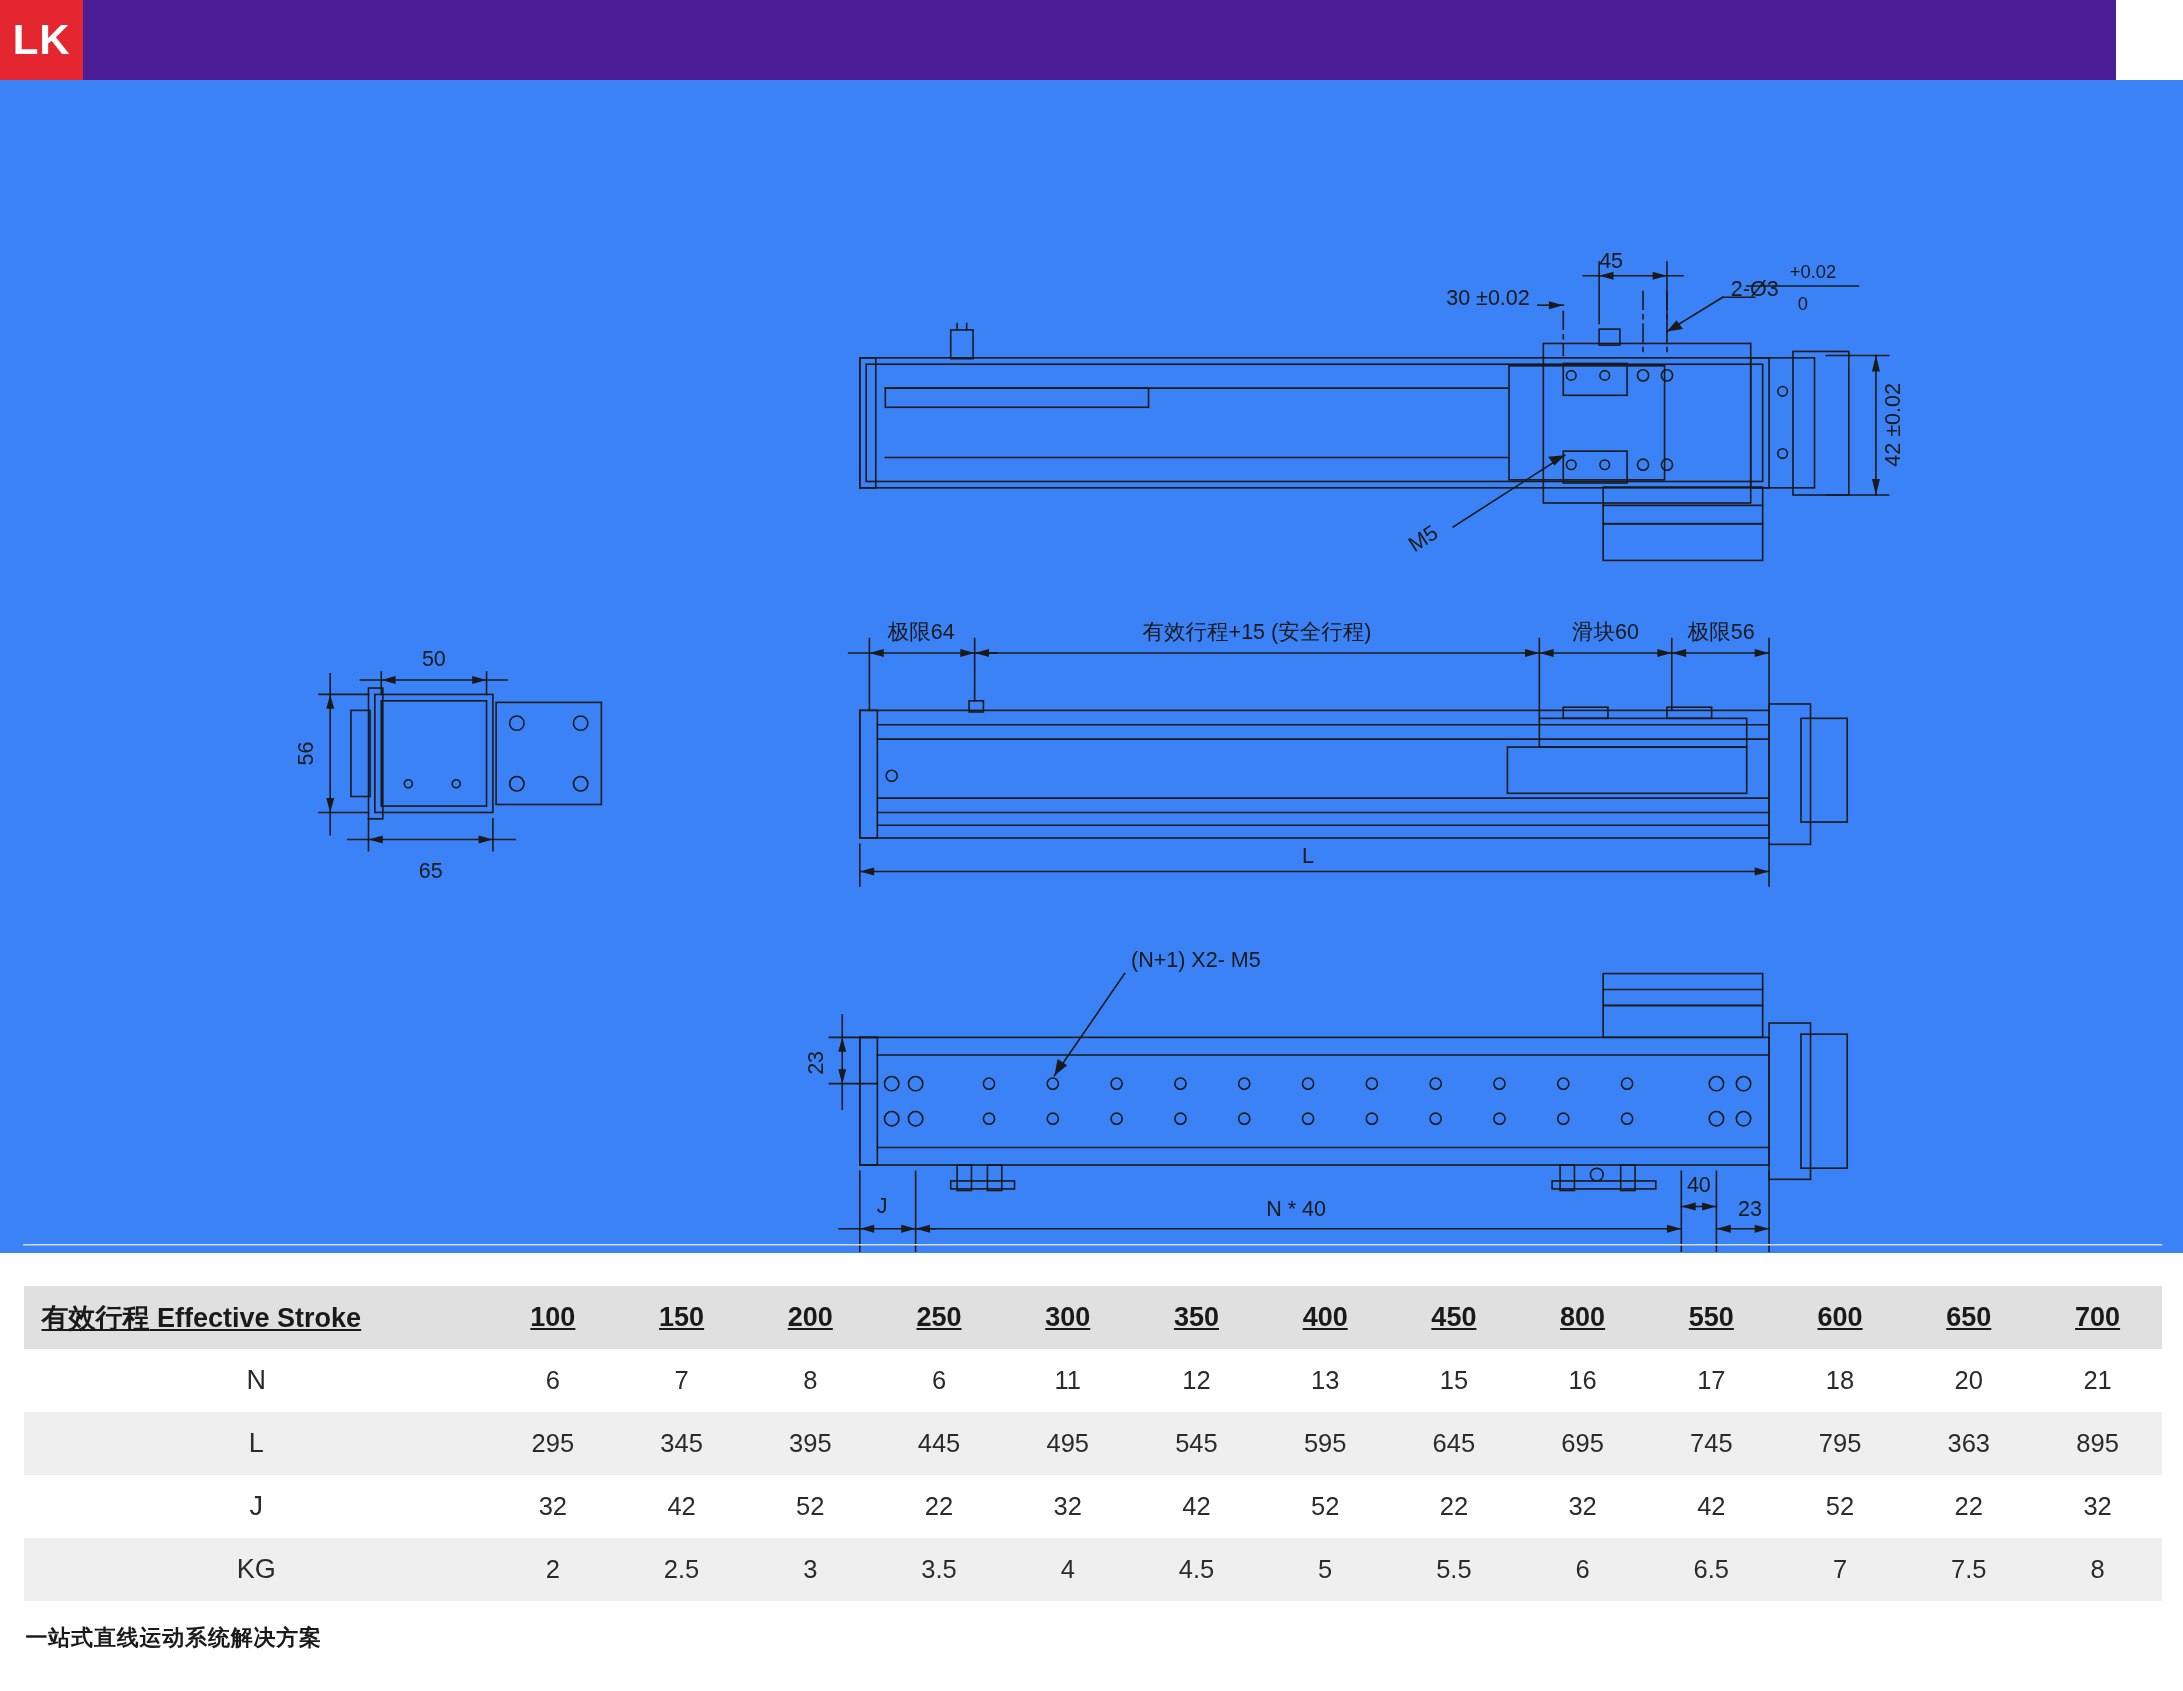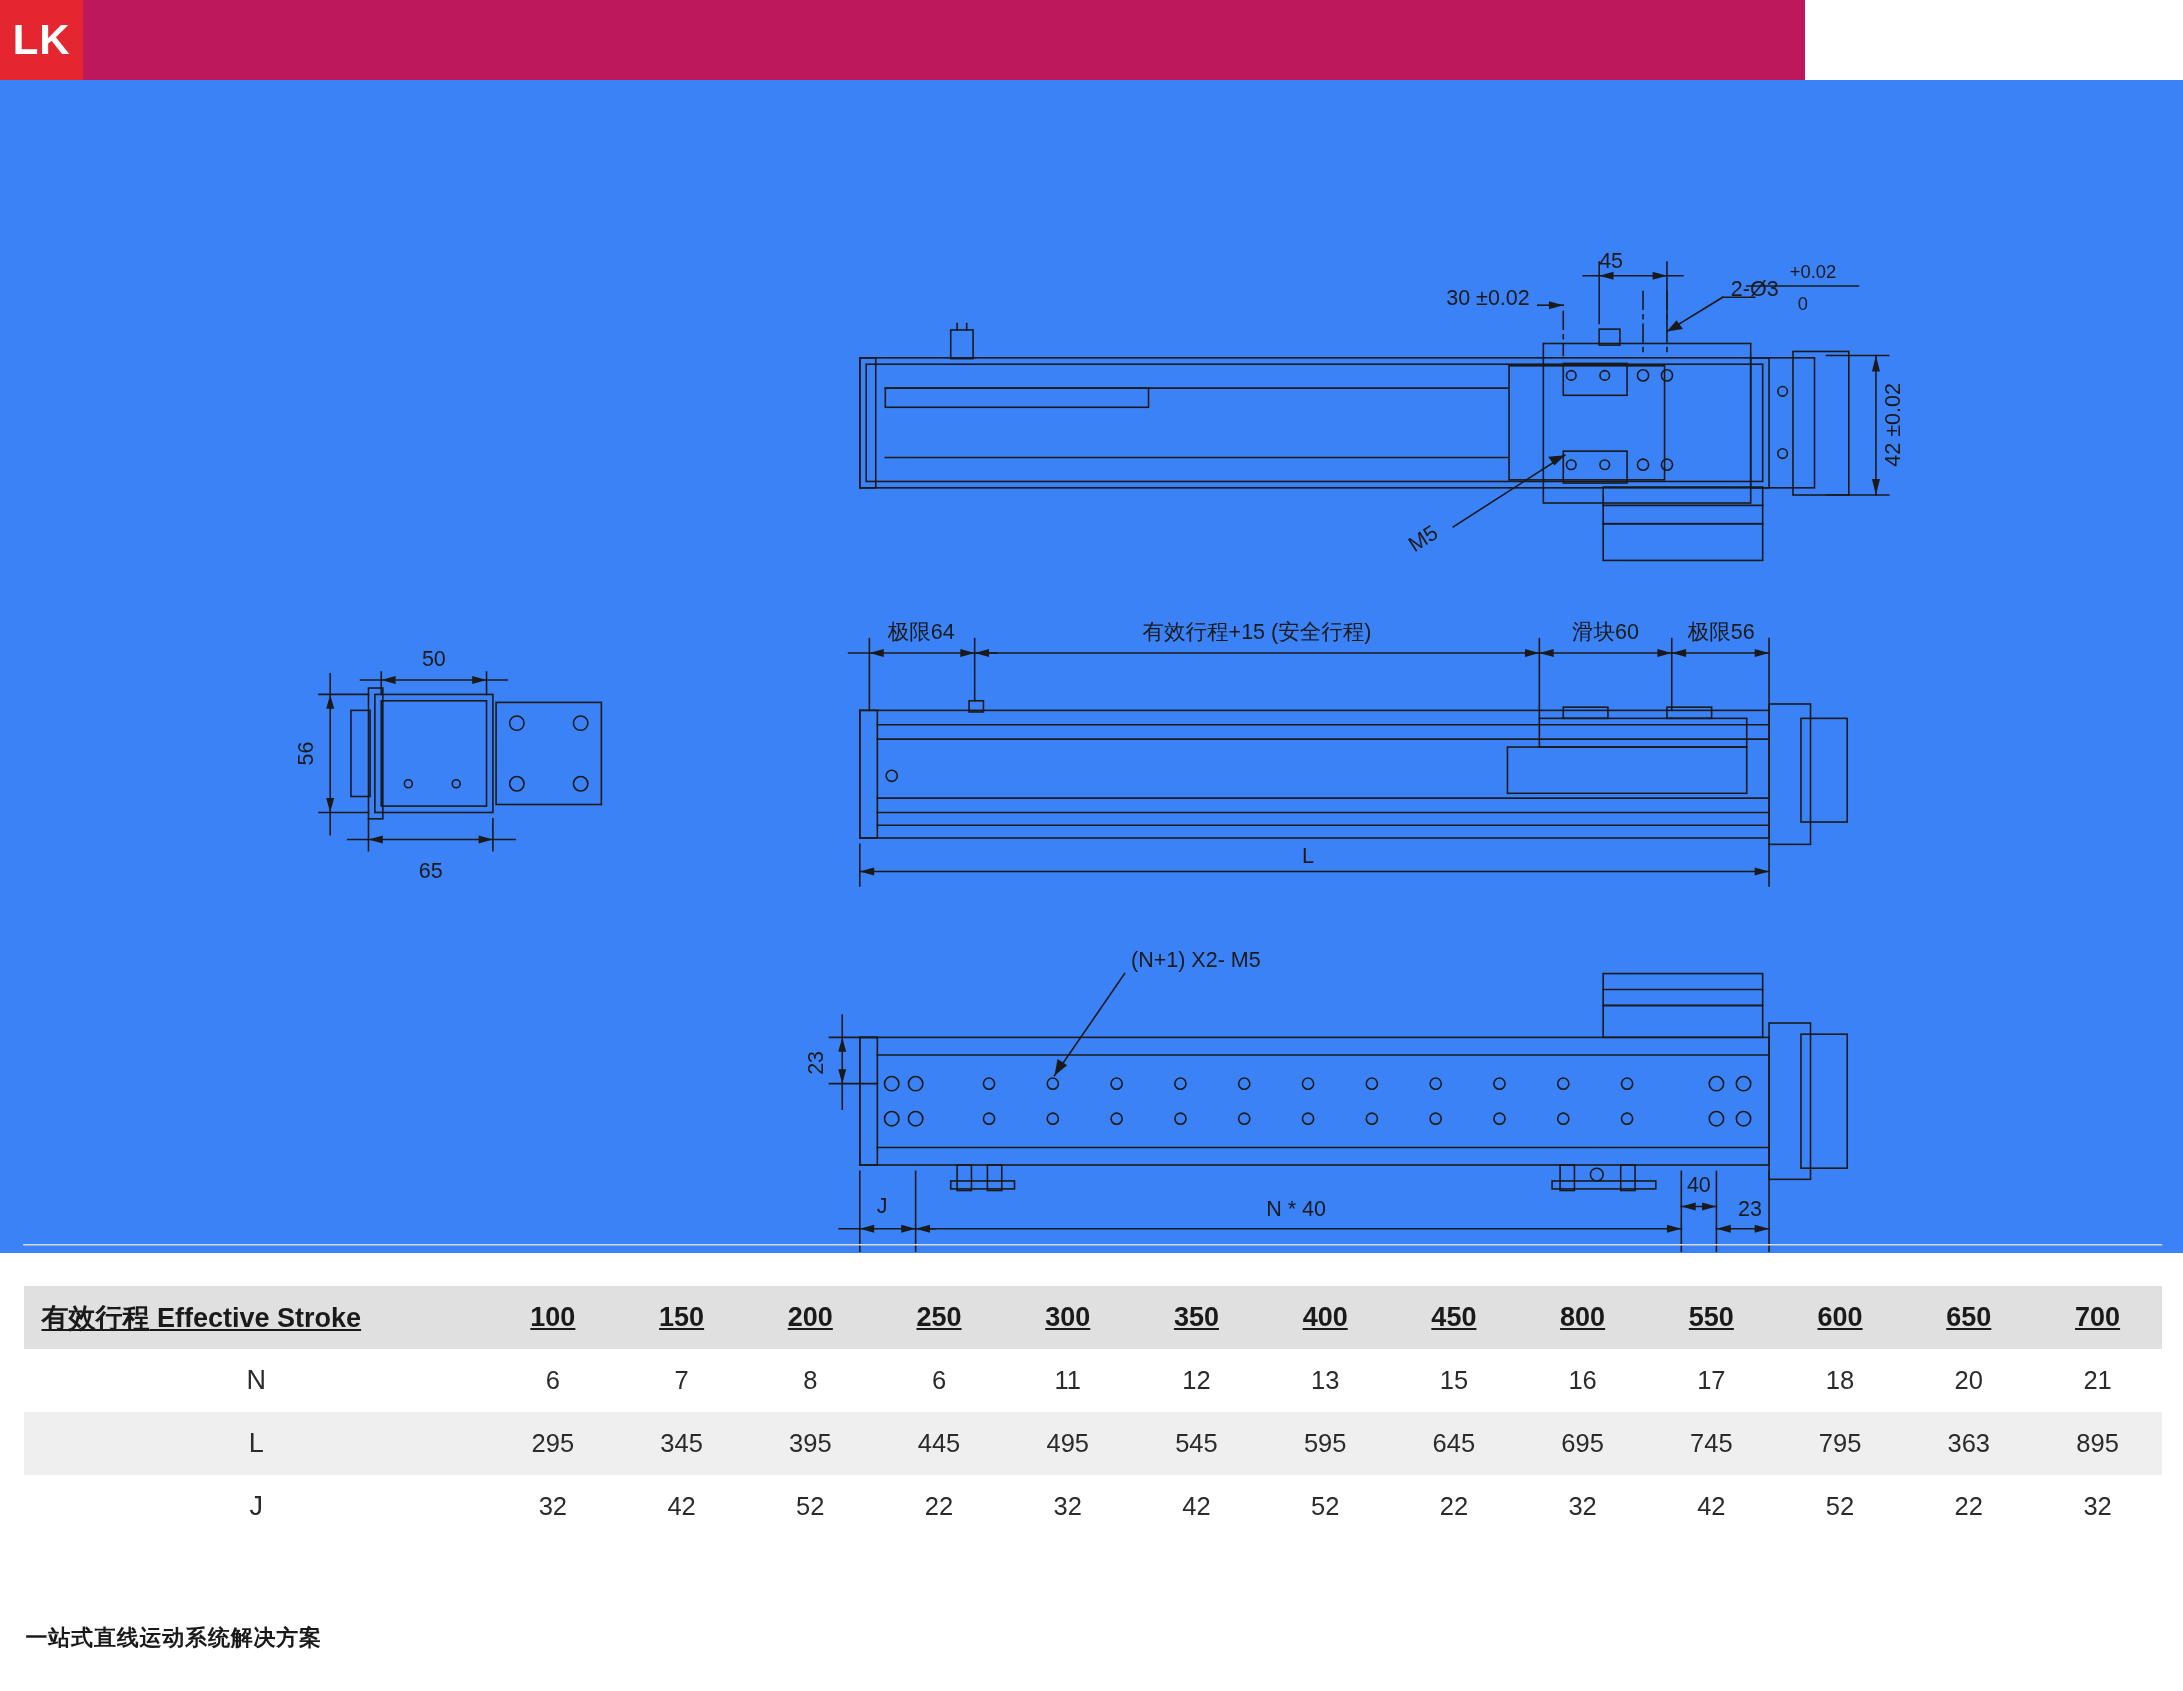--- a/index.html
+++ b/index.html
@@ -13,23 +13,23 @@
     font-family: "Liberation Sans", sans-serif;
     color: #1a1a1a;
     position: relative;
     overflow: hidden;
   }
 
   
   .header {
     position: absolute;
     left: 0; top: 0;
-    width: 1805px;
+    width: 2116px;
     height: 80px;
-    background: #be185d;
+    background: #4c1d95;
     display: flex;
     align-items: center;
   }
   .header-badge {
     width: 83px;
     height: 80px;
     background: #e3262f;
     color: #ffffff;
     font-size: 42px;
     font-weight: bold;
@@ -451,17 +451,33 @@
       <td>32</td>
       <td>42</td>
       <td>52</td>
       <td>22</td>
       <td>32</td>
       <td>42</td>
       <td>52</td>
       <td>22</td>
       <td>32</td>
     </tr>
+    <tr class="odd">
+      <td class="row-label">KG</td>
+      <td>2</td>
+      <td>2.5</td>
+      <td>3</td>
+      <td>3.5</td>
+      <td>4</td>
+      <td>4.5</td>
+      <td>5</td>
+      <td>5.5</td>
+      <td>6</td>
+      <td>6.5</td>
+      <td>7</td>
+      <td>7.5</td>
+      <td>8</td>
+    </tr>
   </tbody>
 </table>
 
 <div class="footer">一站式直线运动系统解决方案</div>
 
 
 </body></html>

